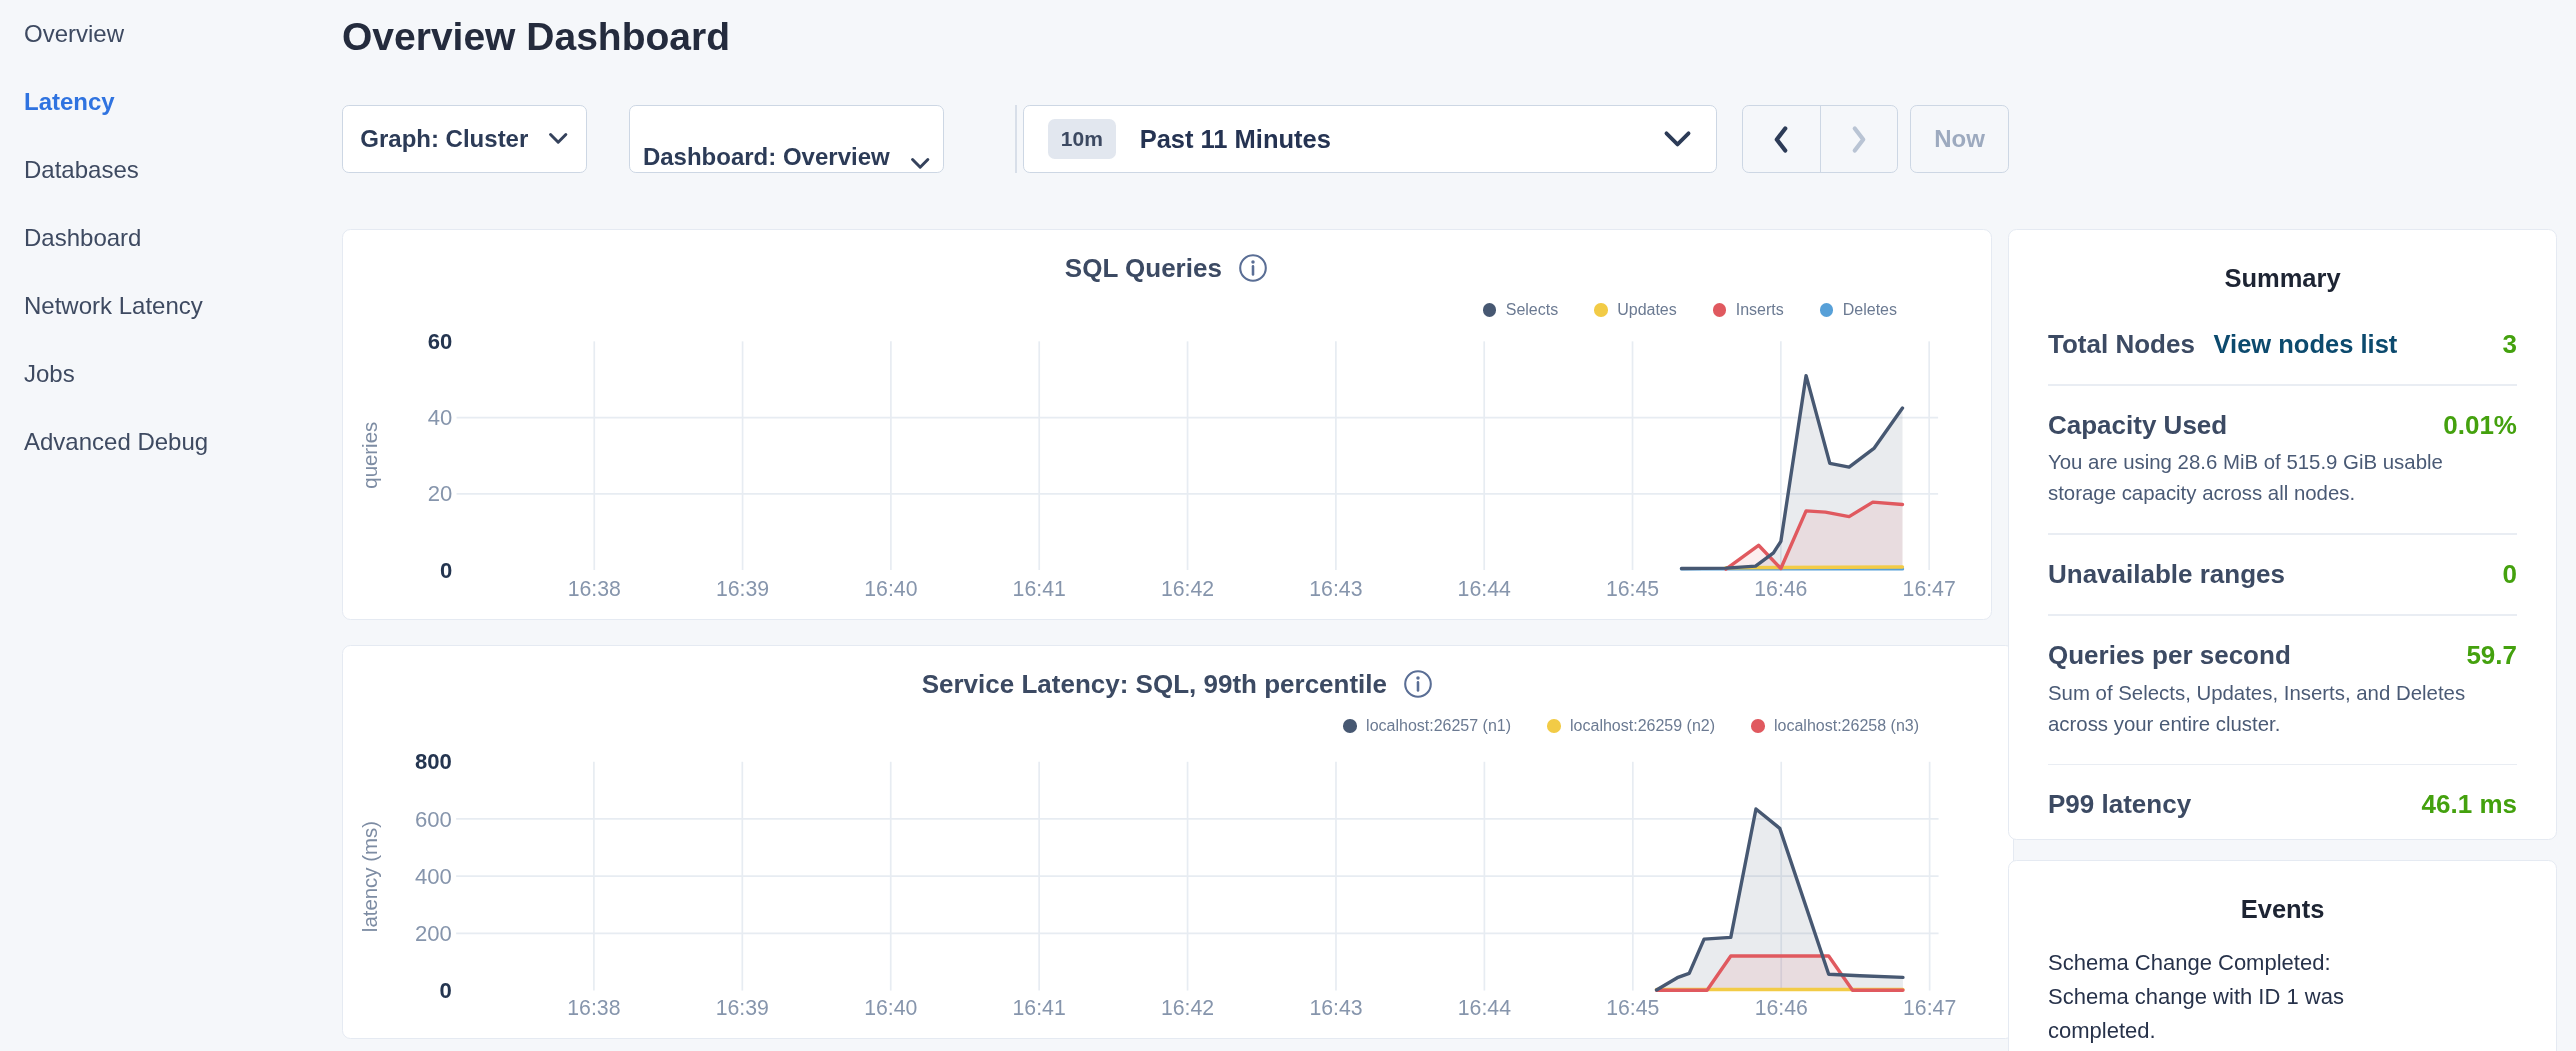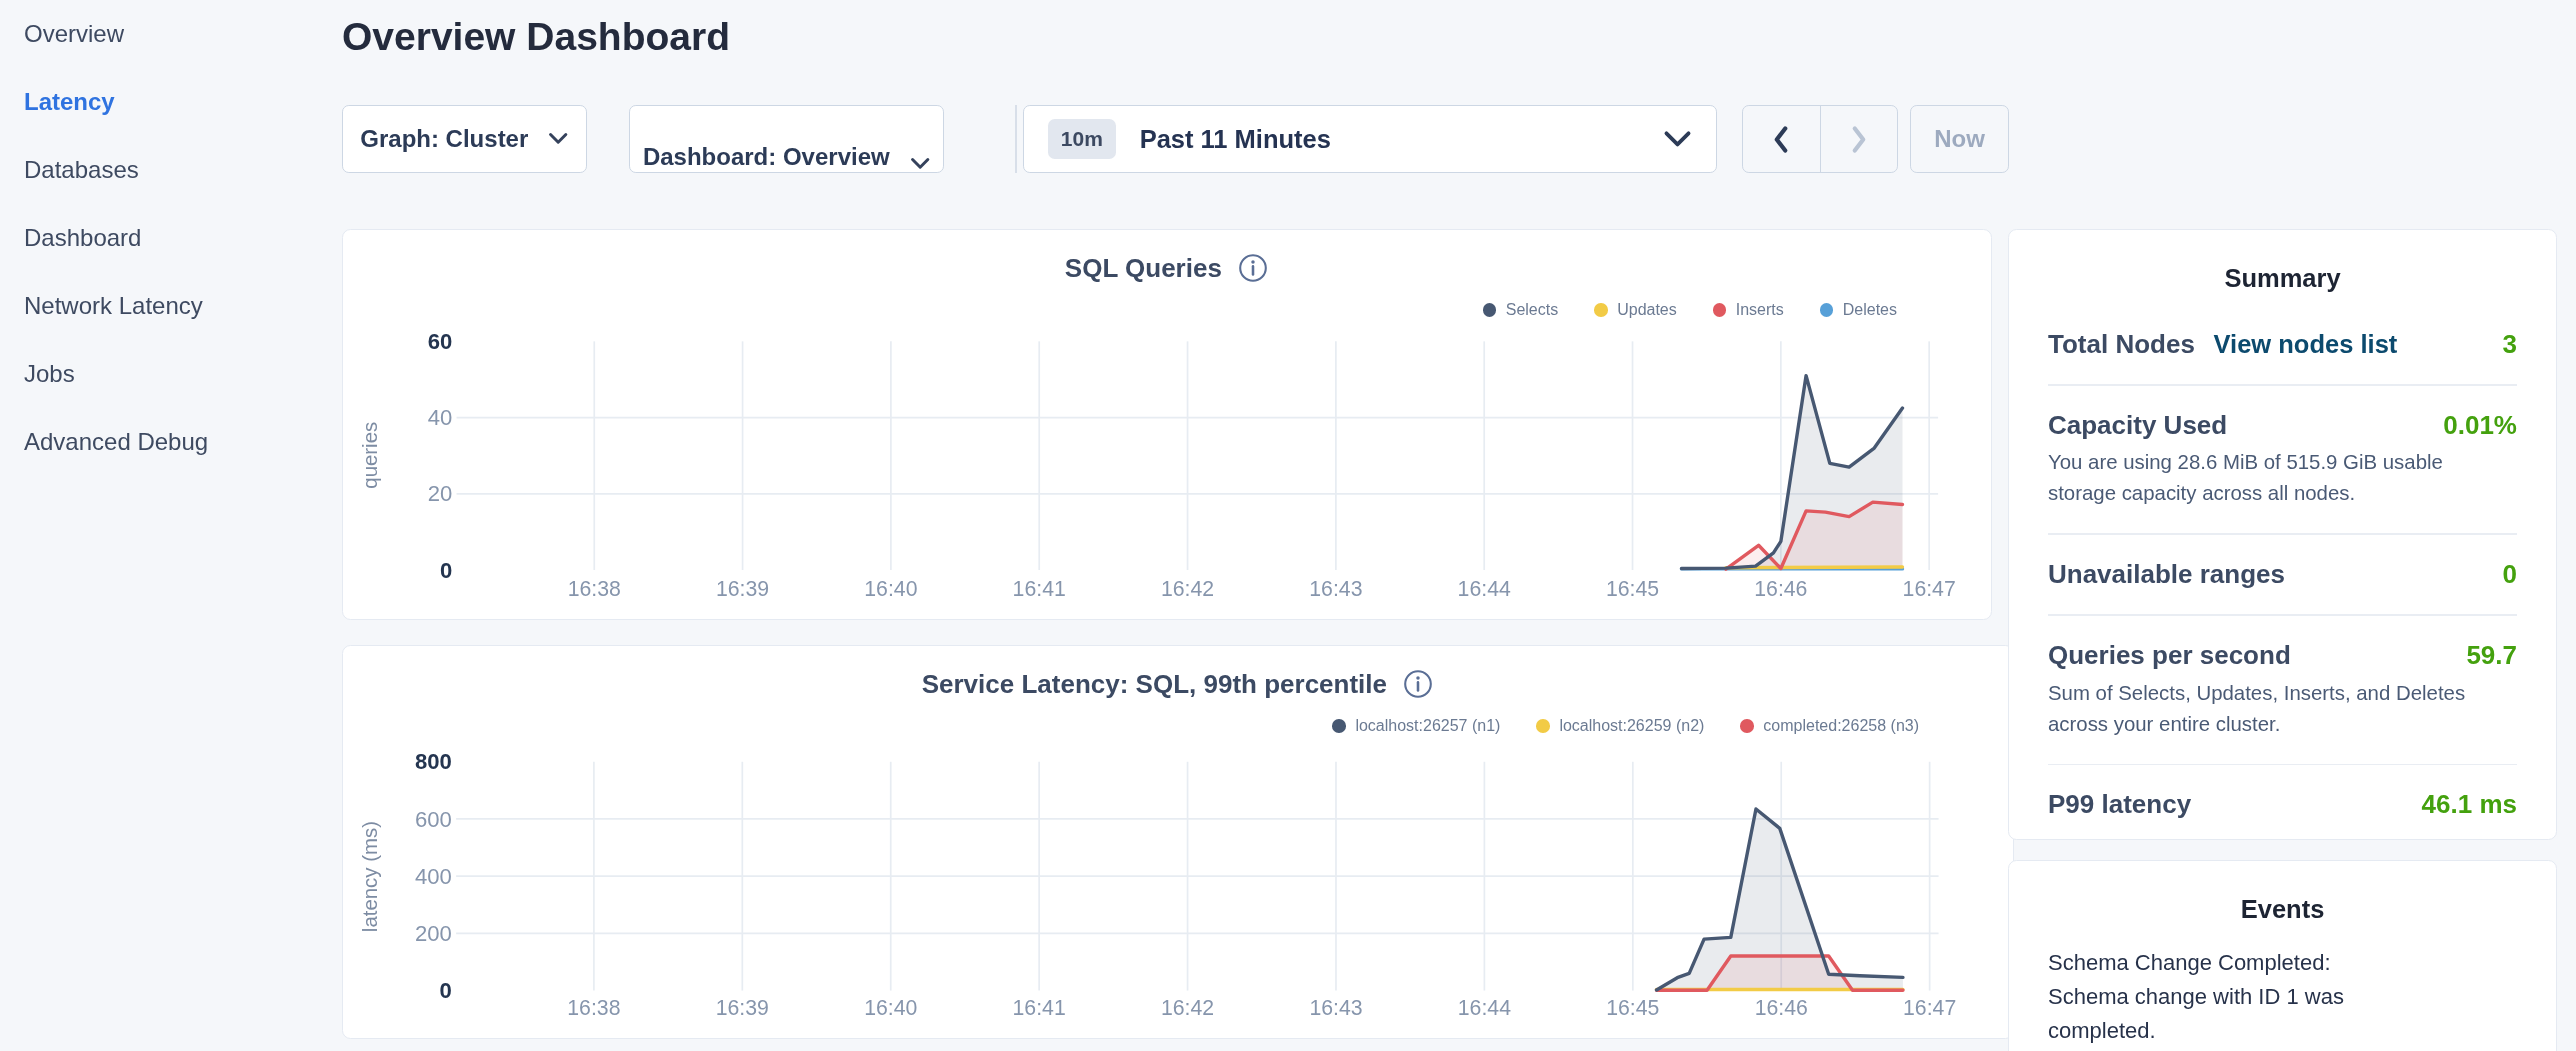--- a/index.html
+++ b/index.html
@@ -208,21 +208,21 @@
         <span class="legend-item">
           <span class="dot" style="background: rgb(71, 88, 114);"></span>
           <span>localhost:26257 (n1)</span>
         </span>
         <span class="legend-item">
           <span class="dot" style="background: rgb(242, 203, 70);"></span>
           <span>localhost:26259 (n2)</span>
         </span>
         <span class="legend-item">
           <span class="dot" style="background: rgb(224, 89, 95);"></span>
-          <span>completed:26258 (n3)</span>
+          <span>localhost:26258 (n3)</span>
         </span>
       </div>
   <svg width="1650" height="394" class="plot-svg" viewBox="0 0 1940 463">
         <line x1="295" y1="136" x2="295" y2="405" stroke="#e7ecf2" stroke-width="2"></line>
         <text x="295" y="434" text-anchor="middle" font-size="25" fill="#8695ac">16:38</text>
         <line x1="469.5" y1="136" x2="469.5" y2="405" stroke="#e7ecf2" stroke-width="2"></line>
         <text x="469.5" y="434" text-anchor="middle" font-size="25" fill="#8695ac">16:39</text>
         <line x1="644" y1="136" x2="644" y2="405" stroke="#e7ecf2" stroke-width="2"></line>
         <text x="644" y="434" text-anchor="middle" font-size="25" fill="#8695ac">16:40</text>
         <line x1="818.5" y1="136" x2="818.5" y2="405" stroke="#e7ecf2" stroke-width="2"></line>

